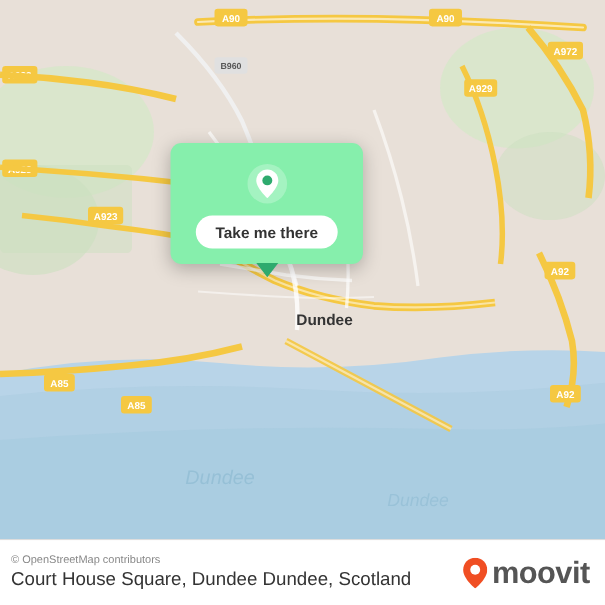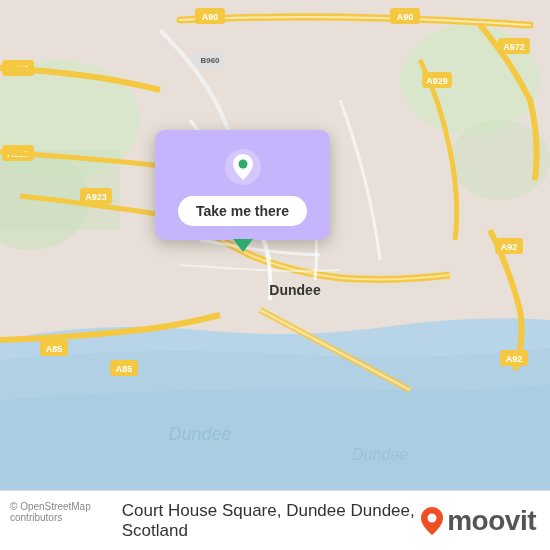--- a/index.html
+++ b/index.html
@@ -25,21 +25,21 @@
       top: 0; left: 0;
       width: 100%; height: 100%;
     }
 
     
     #popup-card {
       position: absolute;
       top: 130px;
       left: 155px;
       width: 175px;
-      background-color: #c4b5fd;
+      background-color: #86efac;
       border-radius: 10px;
       display: flex;
       flex-direction: column;
       align-items: center;
       padding: 18px 20px 14px 20px;
       box-shadow: 0 4px 16px rgba(0,0,0,0.25);
       cursor: pointer;
       z-index: 10;
     }
 
@@ -81,21 +81,21 @@
       background: white;
       display: flex;
       align-items: center;
       justify-content: space-between;
       padding: 0 14px 0 10px;
       border-top: 1px solid #ddd;
     }
 
     #bottom-left {
       display: flex;
-      flex-direction: row;
+      flex-direction: column;
     }
 
     #copyright {
       font-size: 10px;
       color: #888;
       margin-bottom: 2px;
     }
 
     #location-name {
       font-size: 17px;

